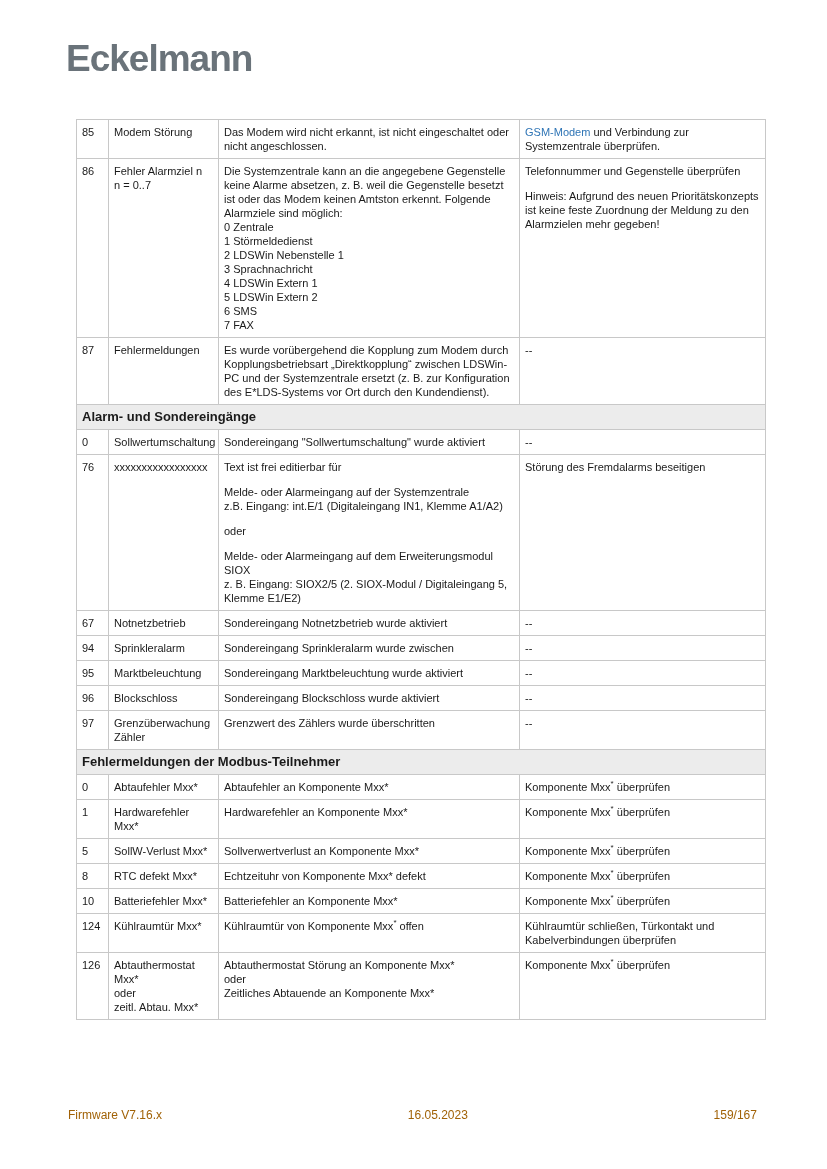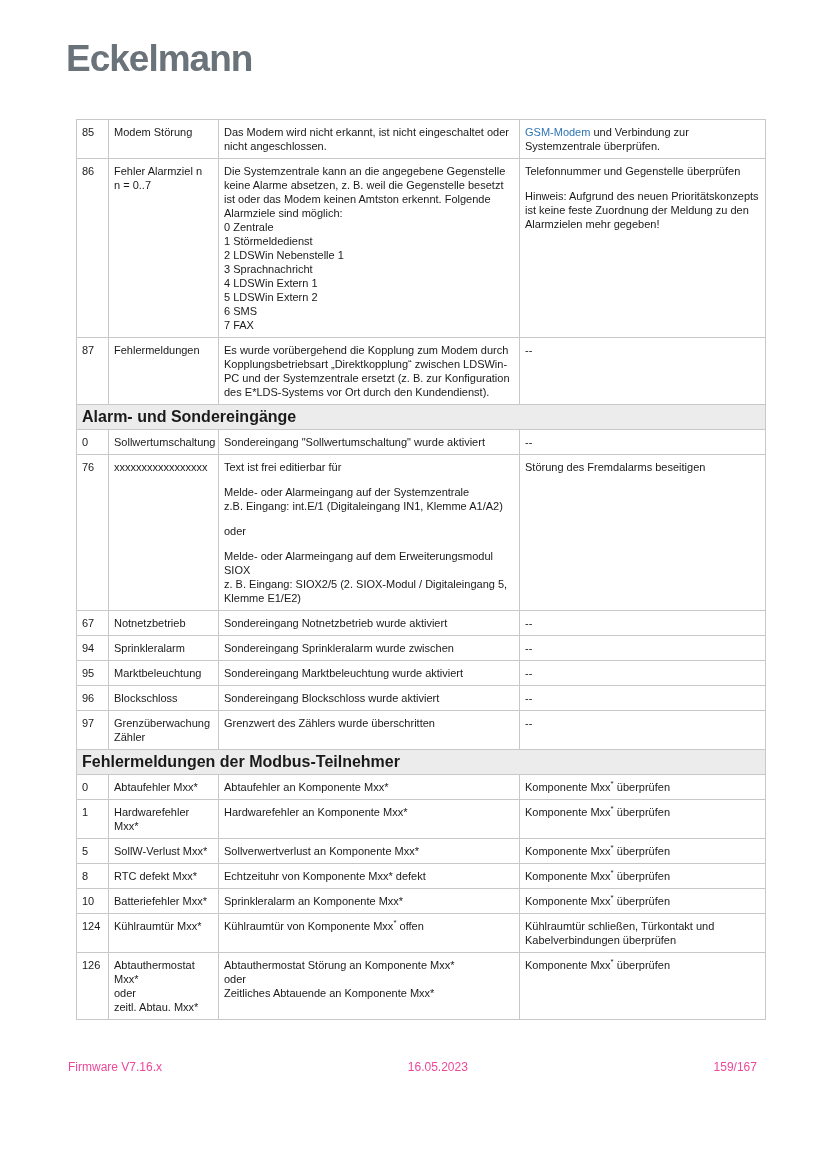--- a/index.html
+++ b/index.html
@@ -33,31 +33,31 @@
     font-size:11px;line-height:14px;margin-top:7px;
   }
   table.err-table td{
     border:1px solid var(--border-color);
     vertical-align:top;
     padding:5px 6px 5px 5px;
   }
   td.section{
     background:var(--section-bg);
     font-weight:bold;
-    font-size:16px;
+    font-size:13px;
     padding:6px 6px 6px 5px;
   }
   .para + .para{margin-top:11px;}
   .link{color:var(--link-color);cursor:pointer;}
   .sup{vertical-align:super;font-size:8px;line-height:0;}
   .footer{
-    position:absolute;left:68px;top:1060px;
+    position:absolute;left:68px;top:1108px;
     width:689px;
     display:flex;justify-content:space-between;
-    font-size:12px;color:#ec4899;
+    font-size:12px;color:#a16207;
   }
 </style>
 </head>
 <body>
 
 <div class="page">
 
   <div class="logo">Eckelmann</div>
 
   <table class="err-table">
@@ -275,21 +275,21 @@
           </td>
         </tr>
         <tr>
           <td>
             <div class="para">10</div>
           </td>
           <td>
             <div class="para">Batteriefehler Mxx*</div>
           </td>
           <td>
-            <div class="para">Sprinkleralarm an Komponente Mxx*</div>
+            <div class="para">Batteriefehler an Komponente Mxx*</div>
           </td>
           <td>
             <div class="para">Komponente Mxx<span class="sup">*</span> überprüfen</div>
           </td>
         </tr>
         <tr>
           <td>
             <div class="para">124</div>
           </td>
           <td>

